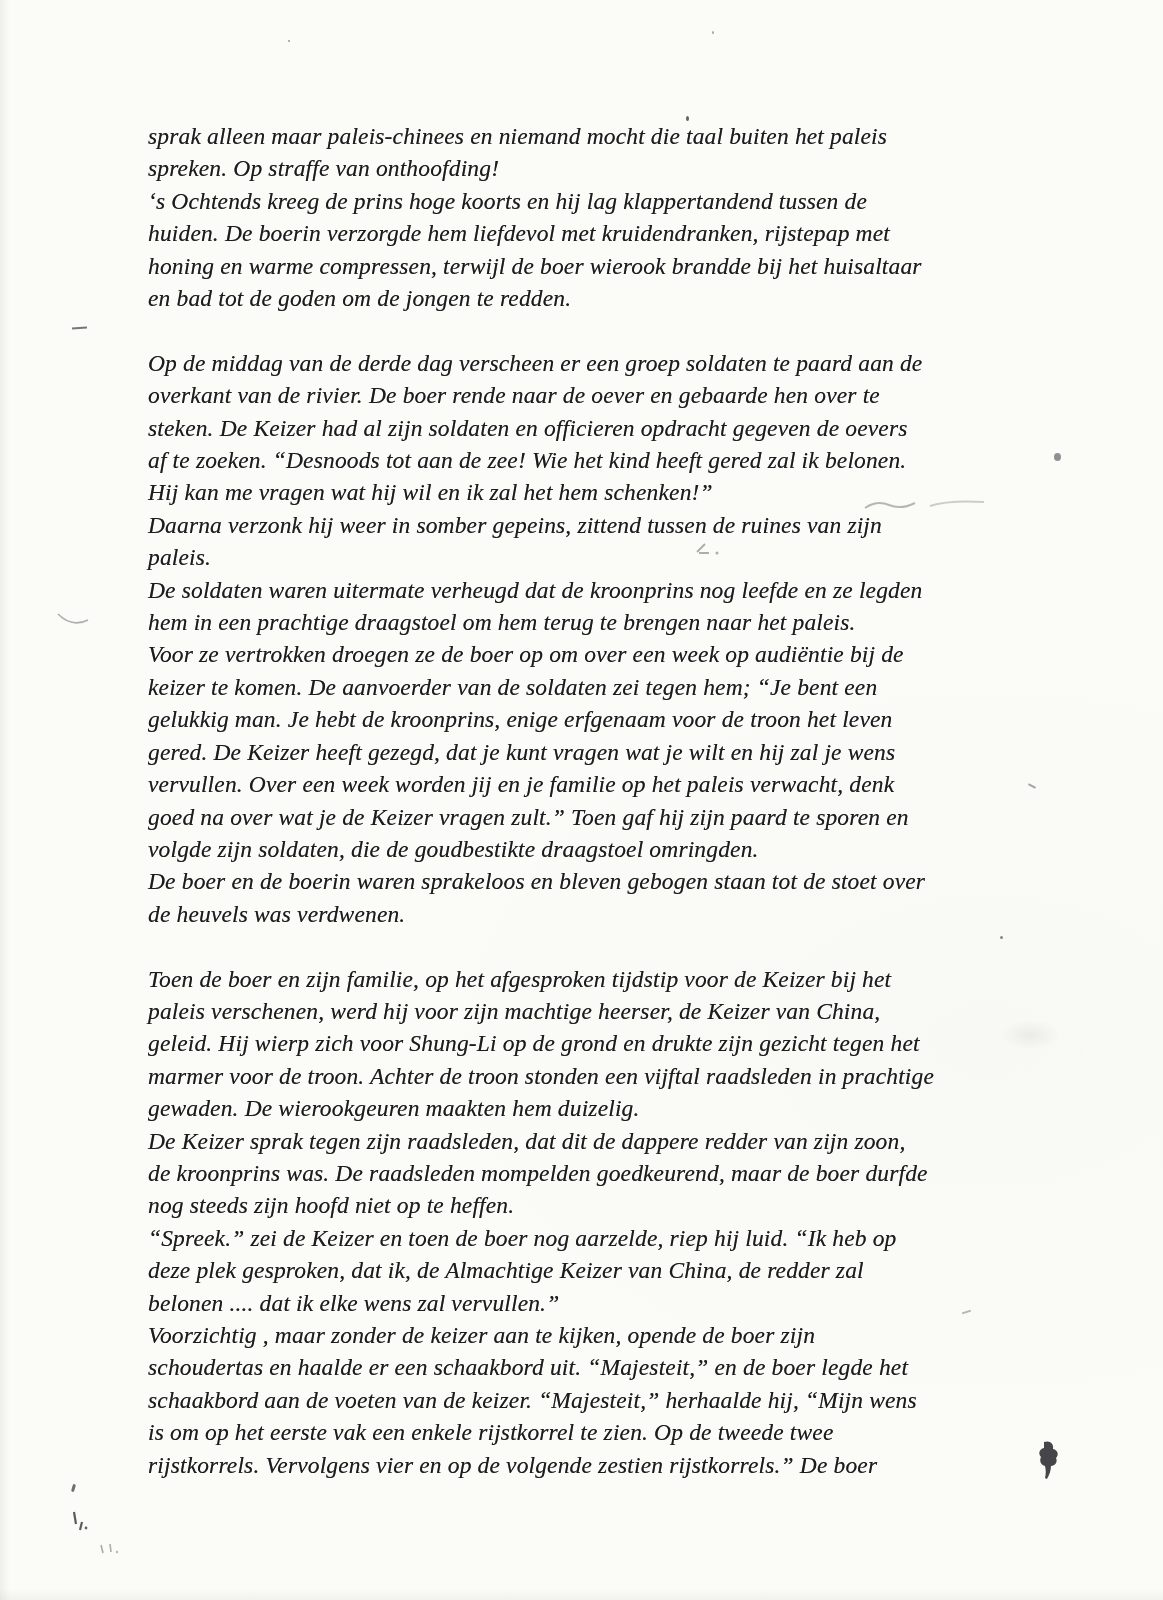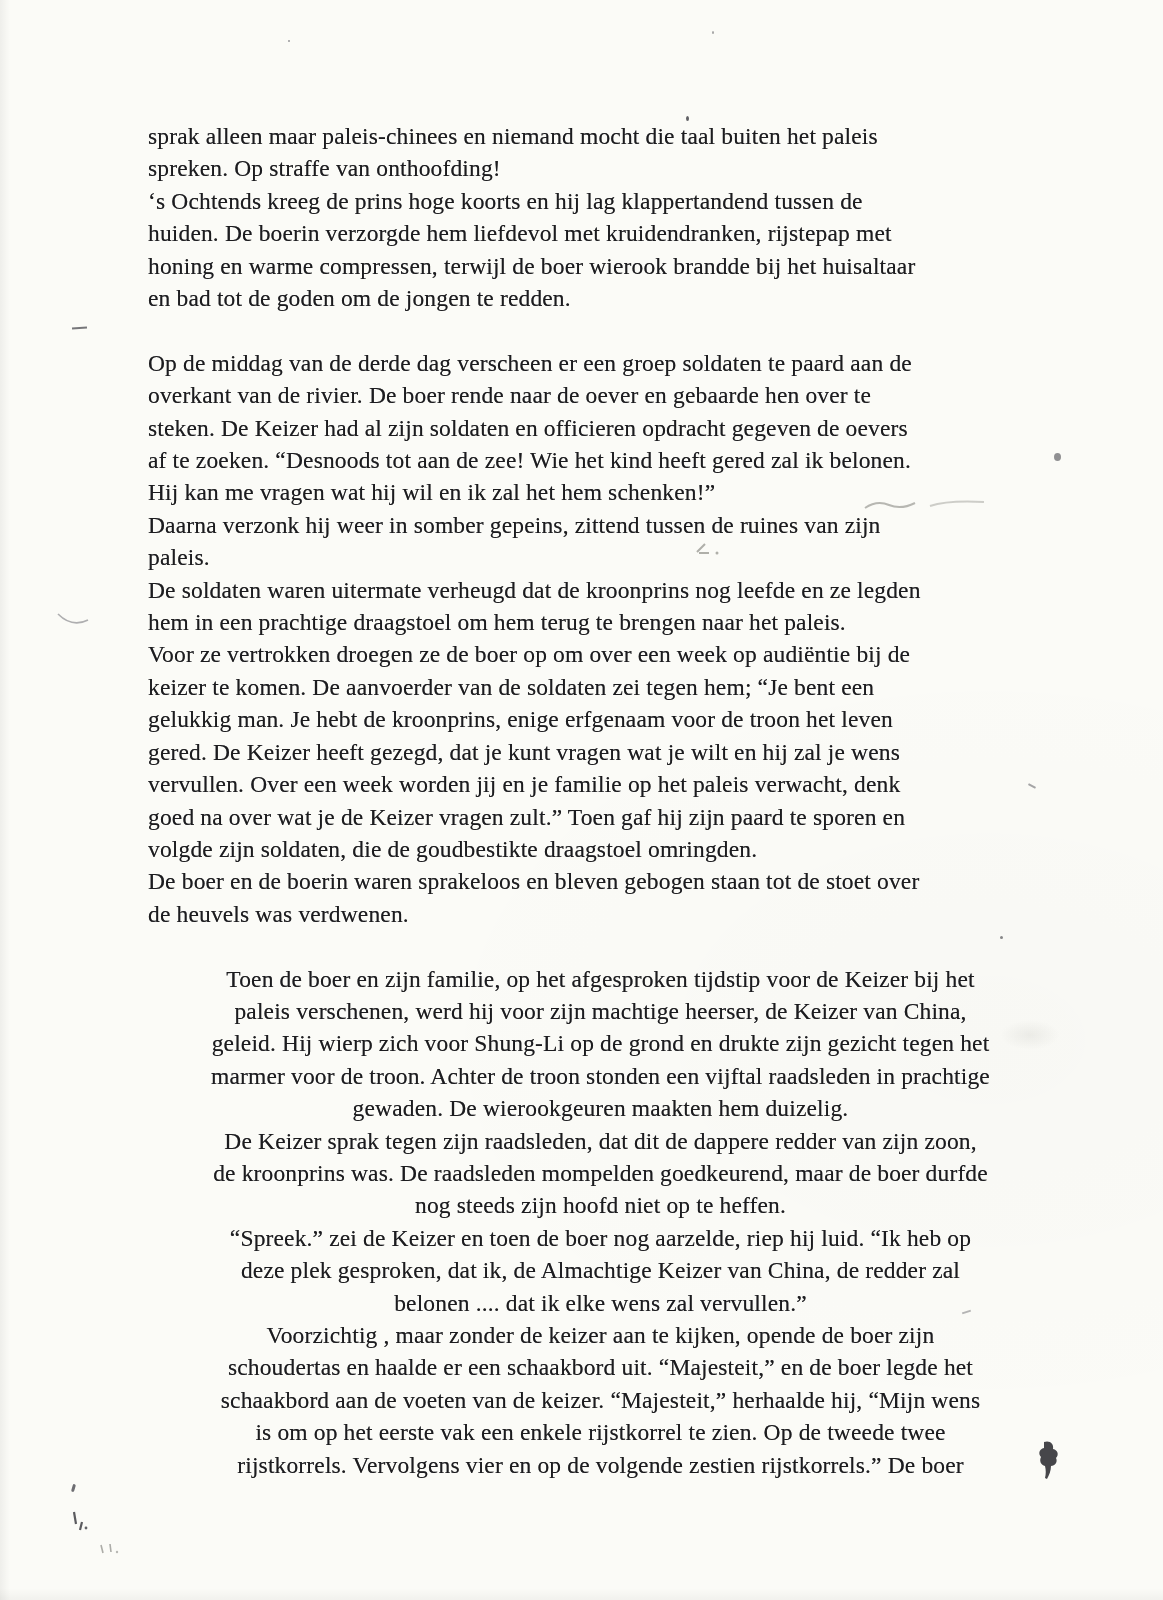--- a/index.html
+++ b/index.html
@@ -27,22 +27,23 @@
     width: 905px;
     color: var(--ink, #1c1c1f);
     font-size: 23.5px;
     line-height: 32.4px;
     letter-spacing: 0.15px;
   }
   .para {
     margin: 0 0 32.4px 0;
     white-space: pre-line;
     text-shadow: 0 0 0.5px rgba(20,20,25,0.55);
+    font-style: italic;
   }
-  .para:last-child { margin-bottom: 0; text-align: center; }
+  .para:last-child { margin-bottom: 0; }
   .artifact { position: absolute; pointer-events: none; }
   .speck { border-radius: 50%; background: #3a3a40; }
   .pencil { color: #9a9a96; }
 </style>
 </head>
 <body>
 
 <div class="page">
 
   <div class="textblock">

